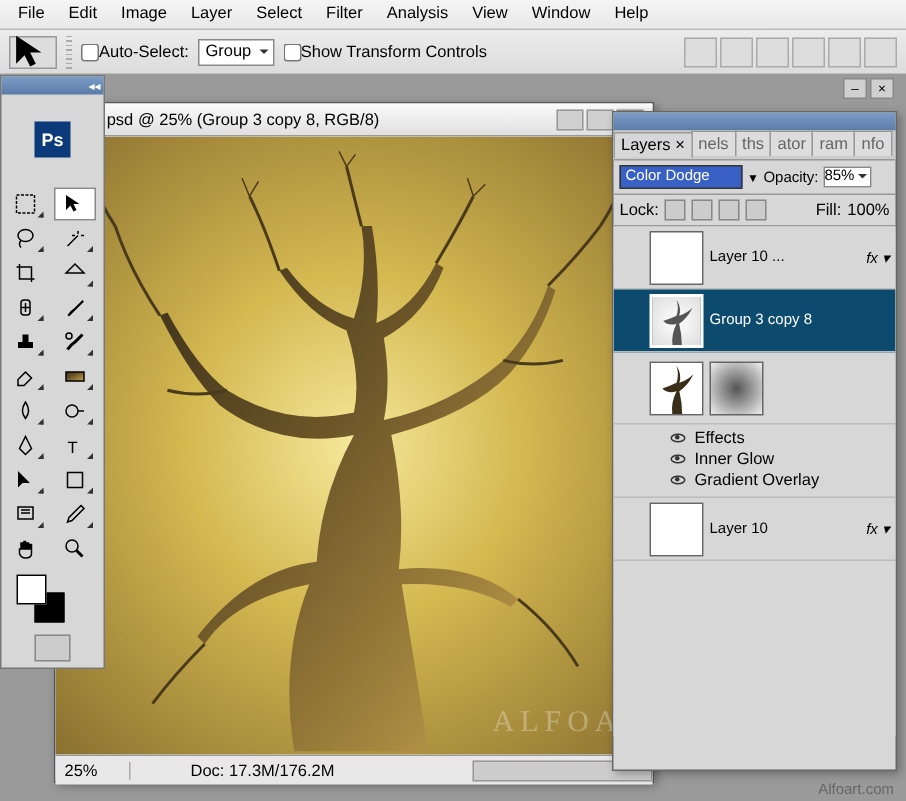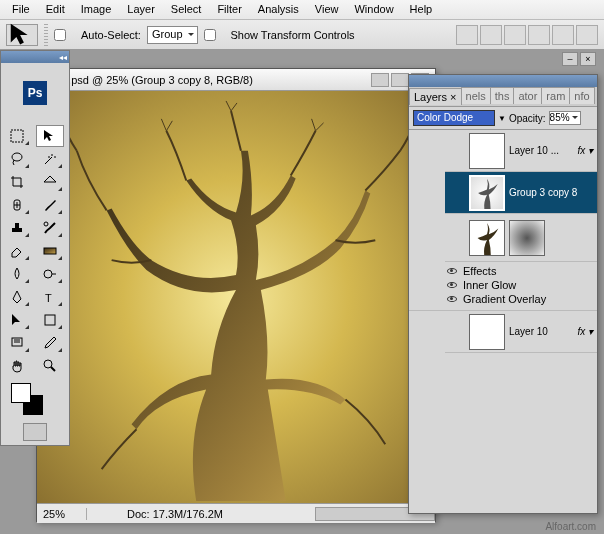--- a/index.html
+++ b/index.html
@@ -6,21 +6,21 @@
 body { background: #e8e8e8; width: 604px; height: 534px; overflow: hidden; position: relative; }
 
 
 .menubar { height: 20px; background: linear-gradient(#f5f5f5, #e8e8e8); border-bottom: 1px solid #bbb; display: flex; padding-left: 4px; }
 .menubar .item { padding: 3px 8px; cursor: default; }
 
 
 .optbar { height: 30px; background: linear-gradient(#ececec, #dcdcdc); border-bottom: 1px solid #999; display: flex; align-items: center; padding-left: 6px; gap: 6px; }
 .optbar .tool-hint { width: 32px; height: 22px; background: #ddd; border: 1px solid #999; display: flex; align-items: center; justify-content: center; position: relative; }
 .grip { width: 4px; height: 22px; background: repeating-linear-gradient(#aaa, #aaa 1px, transparent 1px, transparent 3px); }
-.chk { display: flex; align-items: center; gap: 15px; }
+.chk { display: flex; align-items: center; gap: 0; }
 .chk input { width: 12px; height: 12px; }
 .sel { height: 18px; background: #fff; border: 1px solid #888; padding: 1px 14px 1px 4px; position: relative; }
 .sel::after { content: ""; position: absolute; right: 3px; top: 6px; border: 3px solid transparent; border-top-color: #333; }
 .opt-icons { display: flex; gap: 2px; margin-left: auto; padding-right: 6px; }
 .opt-icons .ic { width: 22px; height: 20px; background: #ddd; border: 1px solid #aaa; }
 
 
 .workspace { position: relative; height: 484px; background: #9a9a9a; }
 
 
@@ -61,21 +61,21 @@
 .lp-tabs .tab { padding: 2px 4px; background: #ddd; border: 1px solid #999; border-bottom: none; margin-right: -1px; color: #666; }
 .lp-tabs .tab.active { background: #d7d7d7; color: #000; position: relative; top: 1px; }
 .lp-opts { padding: 3px 4px; display: flex; align-items: center; gap: 3px; border-bottom: 1px solid #999; }
 .lp-opts .blend { flex: 0 0 82px; height: 16px; background: #3961c5; color: #fff; padding: 1px 3px; font-size: 10px; border: 1px solid #333; overflow: hidden; }
 .lp-opts .lbl { font-size: 10px; }
 .lp-opts .pct { width: 32px; height: 14px; background: #fff; border: 1px solid #888; text-align: right; padding-right: 10px; font-size: 10px; position: relative; }
 .lp-opts .pct::after { content: ""; position: absolute; right: 2px; top: 4px; border: 3px solid transparent; border-top-color: #333; }
 .lp-lock { padding: 3px 4px; display: flex; align-items: center; gap: 4px; border-bottom: 1px solid #999; font-size: 10px; }
 .lp-lock .lk { width: 14px; height: 14px; background: #ccc; border: 1px solid #888; }
 .layer-list { background: #d7d7d7; overflow-y: auto; height: 340px; }
-.layer { display: flex; align-items: center; border-bottom: 1px solid #bbb; min-height: 42px; padding: 2px; margin-left: 36px; }
+.layer { display: flex; align-items: center; border-bottom: 1px solid #bbb; min-height: 42px; padding: 2px; }
 .layer.selected { background: #0c4a6e; color: #fff; }
 .layer .vis { width: 18px; height: 18px; display: flex; align-items: center; justify-content: center; flex-shrink: 0; }
 .layer .thumb { width: 36px; height: 36px; border: 1px solid #666; background: #fff; margin: 0 4px; flex-shrink: 0; position: relative; }
 .layer.selected .thumb { border: 2px solid #fff; }
 .checker { background-image: linear-gradient(45deg, #ccc 25%, transparent 25%), linear-gradient(-45deg, #ccc 25%, transparent 25%), linear-gradient(45deg, transparent 75%, #ccc 75%), linear-gradient(-45deg, transparent 75%, #ccc 75%); background-size: 8px 8px; background-position: 0 0, 0 4px, 4px -4px, -4px 0; }
 .layer .lname { font-size: 10px; flex: 1; }
 .layer .fx { font-size: 10px; font-style: italic; margin-right: 2px; }
 .fx-list { padding: 2px 4px 4px 38px; font-size: 10px; border-bottom: 1px solid #bbb; }
 .fx-list .fxi { display: flex; align-items: center; gap: 6px; padding: 1px 0; }
 .fx-list .dot { width: 10px; height: 6px; border: 1px solid #333; border-radius: 50%; position: relative; }
@@ -172,20 +172,21 @@
             <path d="M300 150 Q320 155 340 150"></path>
           </g>
           <g stroke="#4a3a1c" stroke-width="1" fill="none">
             <path d="M25 30 L20 22 M25 30 L30 20"></path>
             <path d="M130 40 L125 28 M130 40 L136 30"></path>
             <path d="M195 20 L190 10 M195 20 L201 12"></path>
             <path d="M280 40 L276 28 M280 40 L288 32"></path>
             <path d="M380 30 L376 20 M380 30 L386 24"></path>
           </g>
         </svg>
+        <div class="watermark">ALFOA</div>
       </div>
     </div>
     <div class="statusbar">
       <div class="zoom">25%</div>
       <div class="doc">Doc: 17.3M/176.2M</div>
       <div class="scroll"></div>
     </div>
   </div>
 
   <div class="toolbox">
@@ -346,20 +347,29 @@
       <div class="tab">ths</div>
       <div class="tab">ator</div>
       <div class="tab">ram</div>
       <div class="tab">nfo</div>
     </div>
     <div class="lp-opts">
       <div class="blend">Color Dodge</div>
       <span style="font-size:8px">▼</span>
       <span class="lbl">Opacity:</span>
       <div class="pct">85%</div>
+    </div>
+    <div class="lp-lock">
+      <span>Lock:</span>
+      <div class="lk"></div>
+      <div class="lk"></div>
+      <div class="lk"></div>
+      <div class="lk"></div>
+      <span style="margin-left:auto">Fill:</span>
+      <div class="pct">100%</div>
     </div>
     <div class="layer-list">
 
       <div class="layer">
         <div class="vis"></div>
         <div class="thumb checker"></div>
         <div class="lname">Layer 10 ...</div>
         <div class="fx">fx ▾</div>
       </div>
 

